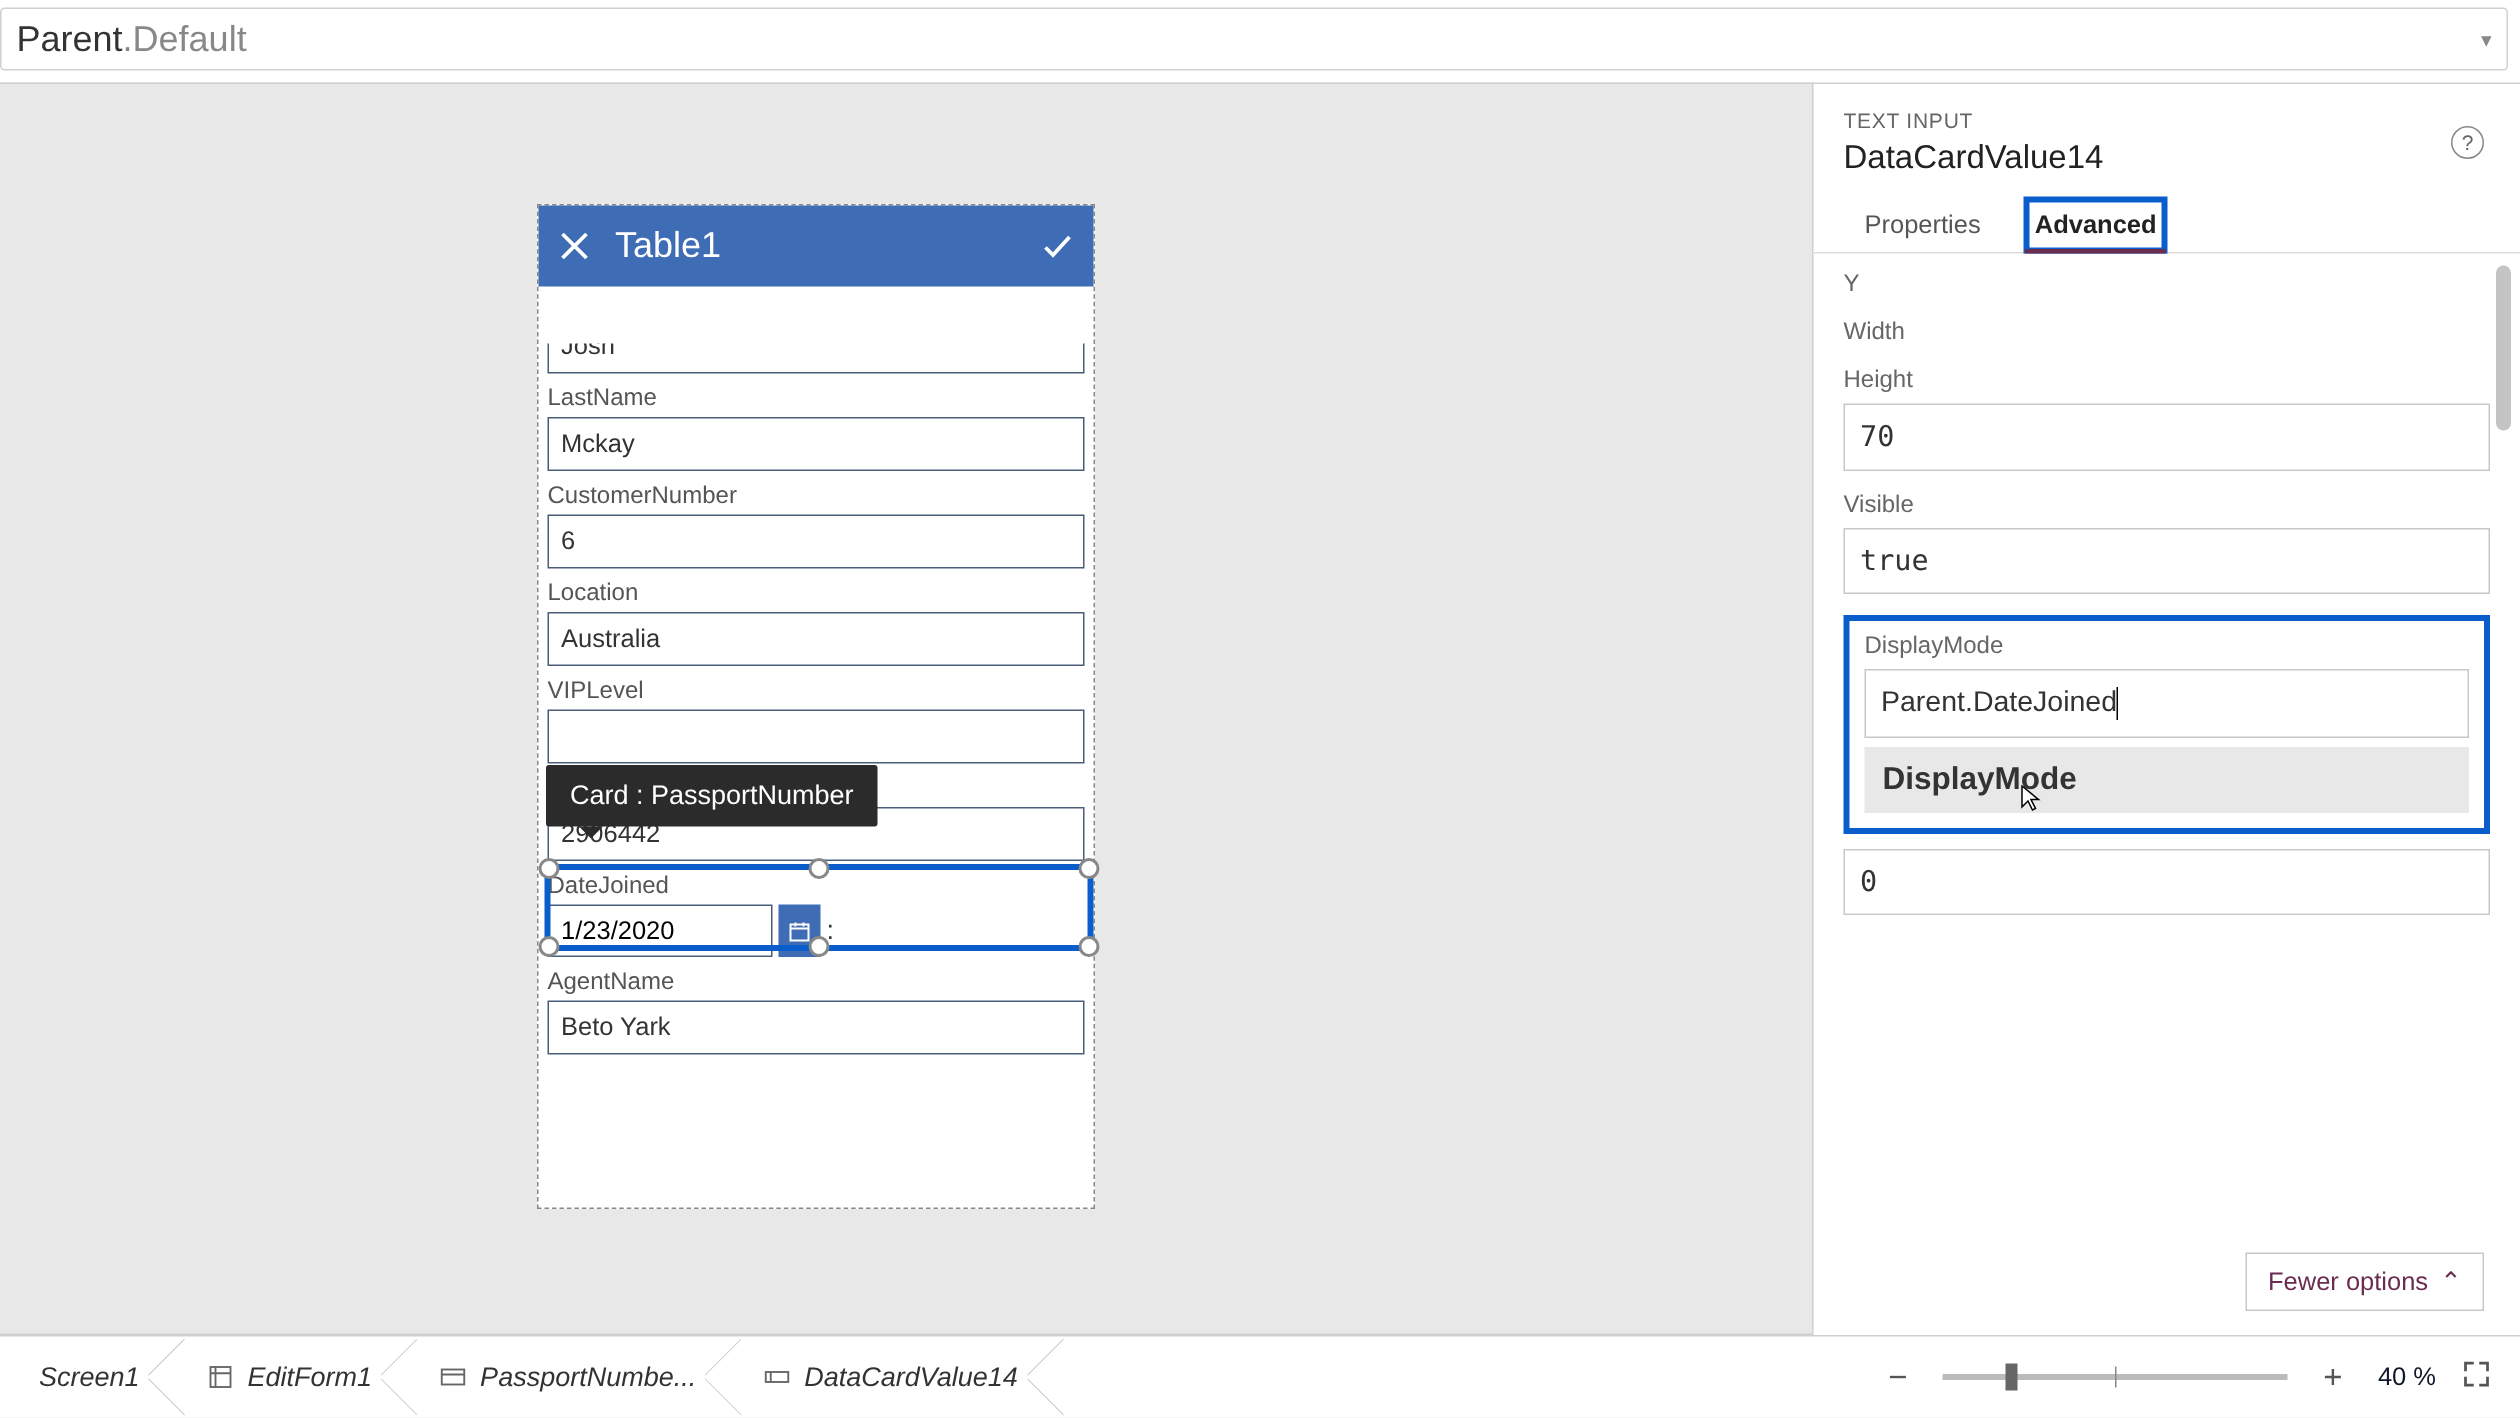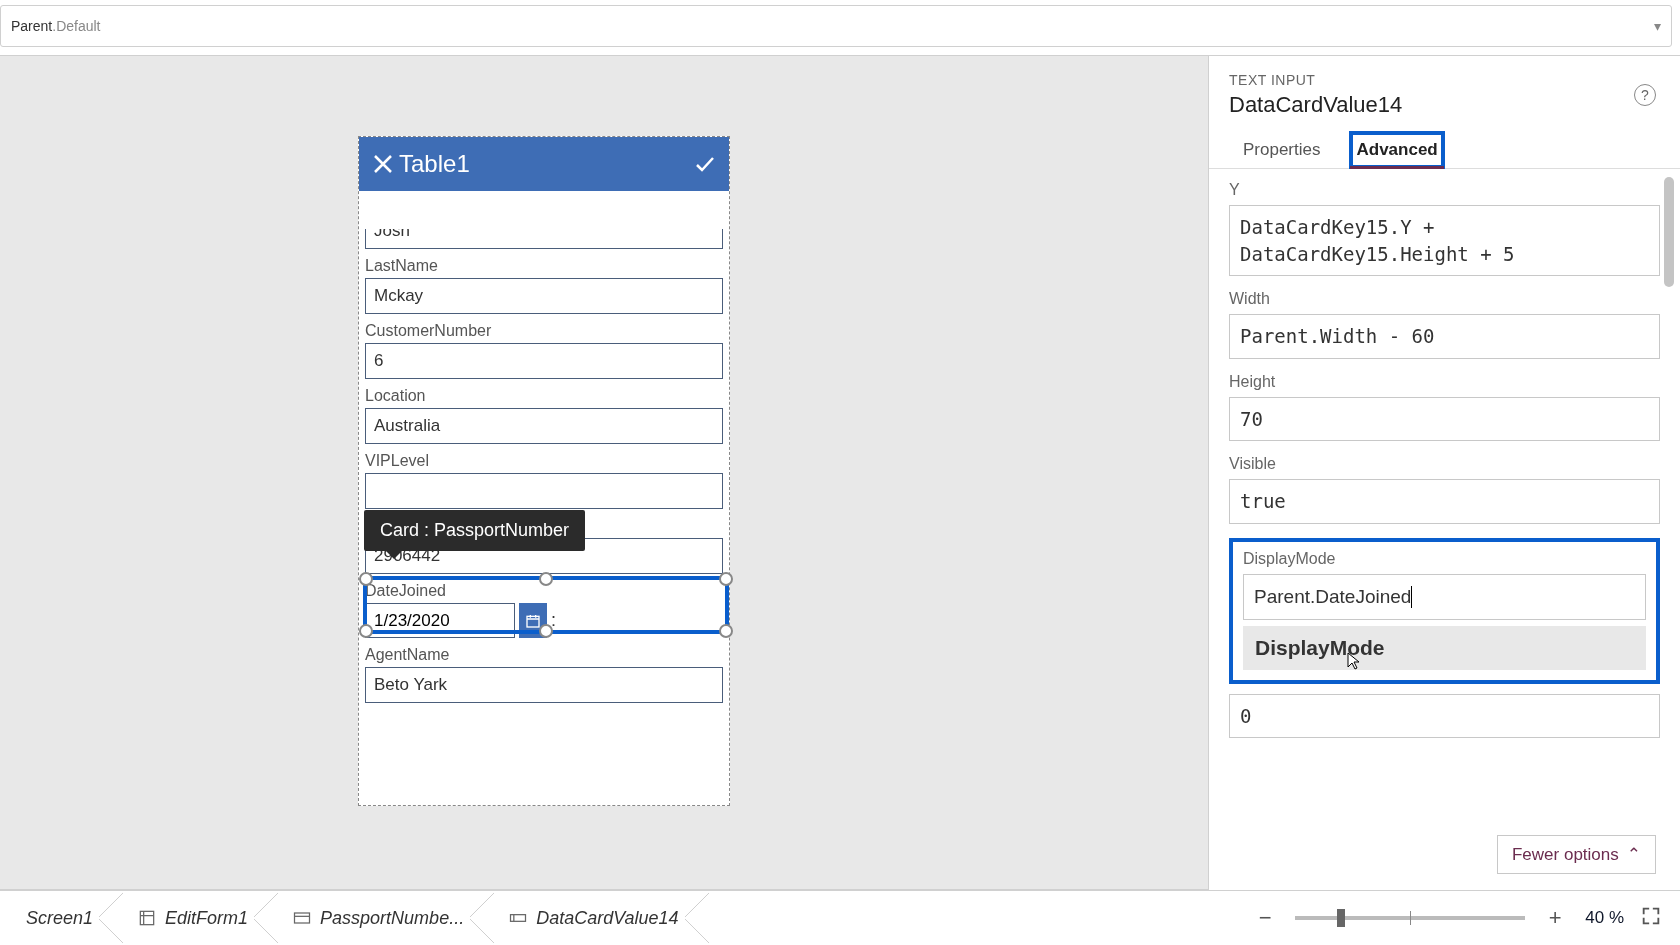--- a/index.html
+++ b/index.html
@@ -4,41 +4,41 @@
   <style>
     * { margin: 0; padding: 0; box-sizing: border-box; font-family: "Segoe UI", Arial, sans-serif; }
     body { background: #fff; width: 1680px; height: 945px; overflow: hidden; position: relative; }
 
     
     .formula-bar {
       position: absolute; top: 5px; left: 0; right: 8px; height: 42px;
       border: 1px solid #d0d0d0; border-radius: 3px; display: flex; align-items: center;
       padding: 0 10px; background: #fff; justify-content: space-between;
     }
-    .formula-text { font-family: Consolas, monospace; font-size: 14px; color: #333; }
+    .formula-text { font-family: Consolas, monospace; font-size: 24px; color: #333; }
     .formula-text .gray { color: #888; }
     .formula-chevron { color: #888; font-size: 14px; }
 
     
     .canvas {
       position: absolute; top: 55px; left: 0; right: 472px; bottom: 55px;
       background: #e8e8e8; border-top: 1px solid #d0d0d0; border-bottom: 1px solid #d0d0d0;
       overflow: hidden;
     }
 
     
     .device {
       position: absolute; left: 358px; top: 80px; width: 372px; height: 670px;
       background: #fff; border: 1px dashed #888; display: flex; flex-direction: column;
     }
     .title-bar {
       height: 54px; background: #3e6db5; display: flex; align-items: center; padding: 0 12px;
       justify-content: space-between; color: #fff;
     }
-    .title-left { display: flex; align-items: center; gap: 4px; text-align: right; }
+    .title-left { display: flex; align-items: center; gap: 15px; text-align: right; }
     .title-text { font-size: 24px; font-weight: 400; }
     .tb-icon { width: 24px; height: 24px; display: inline-flex; align-items: center; justify-content: center; }
 
     .form-body { flex: 1; padding: 4px 6px 12px; overflow: hidden; position: relative; margin-top: 38px; }
     .field { margin-bottom: 8px; }
     .field-label { font-size: 16px; color: #555; margin-bottom: 3px; display: block; }
     .field-input {
       width: 100%; height: 36px; border: 1px solid #4a5d7a; background: #fff;
       padding: 0 8px; font-size: 17px; color: #333;
     }
@@ -242,25 +242,23 @@
     <div class="help">?</div>
   </div>
   <div class="tabs">
     <div class="tab">Properties</div>
     <div class="tab active boxed">Advanced</div>
   </div>
   <div class="props-scroll">
     <div class="scrollbar-fake"></div>
     <div class="prop">
       <div class="plabel">Y</div>
-      <div class="pvalue">DataCardKey15.Y + DataCardKey15.Height + 5</div>
     </div>
     <div class="prop">
       <div class="plabel">Width</div>
-      <div class="pvalue">Parent.Width - 60</div>
     </div>
     <div class="prop">
       <div class="plabel">Height</div>
       <div class="pvalue">70</div>
     </div>
     <div class="prop">
       <div class="plabel">Visible</div>
       <div class="pvalue">true</div>
     </div>
 

